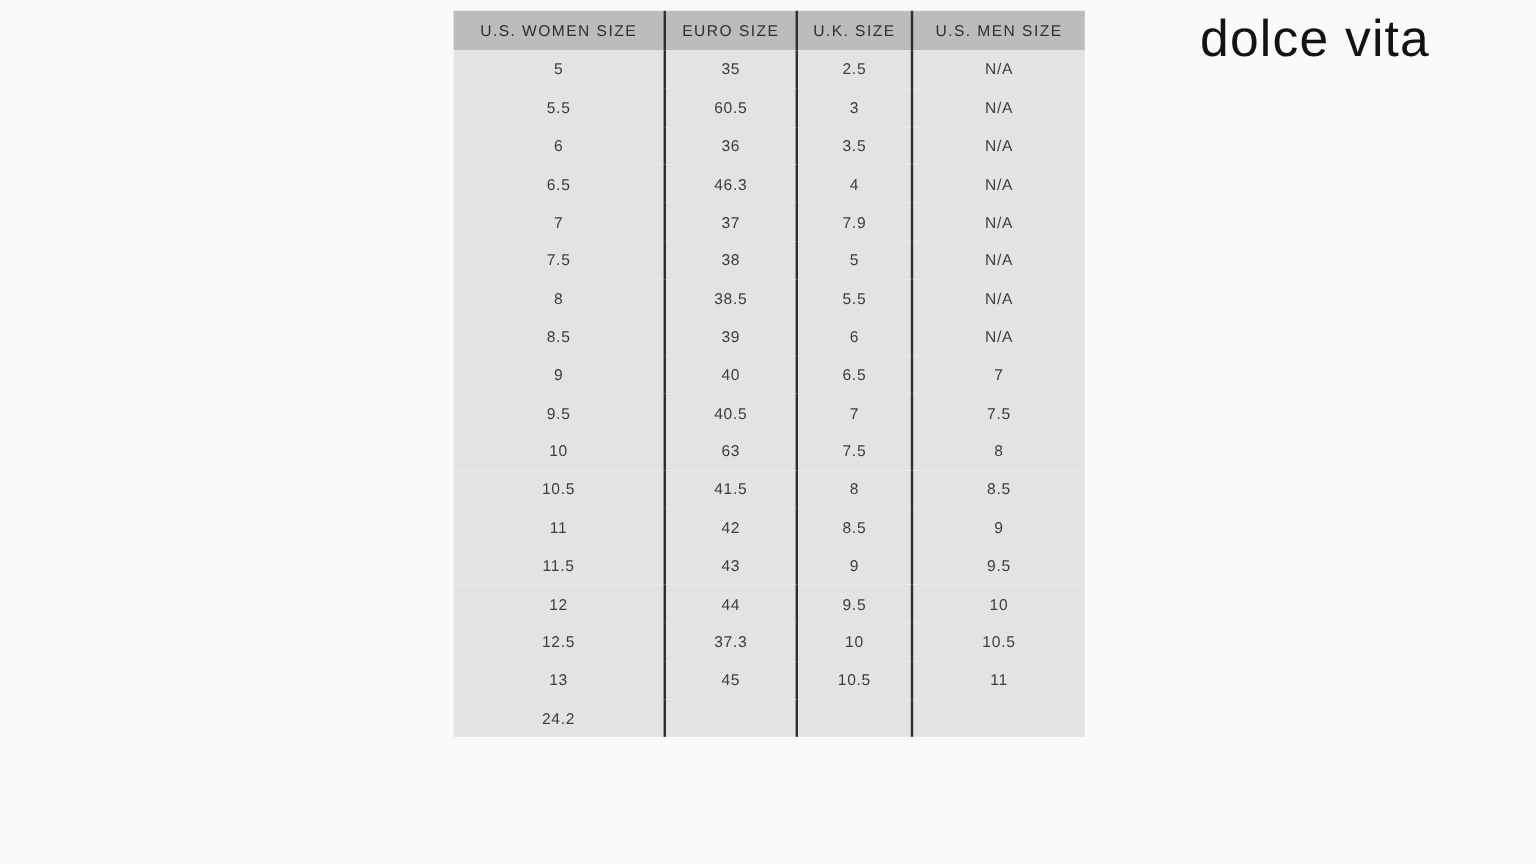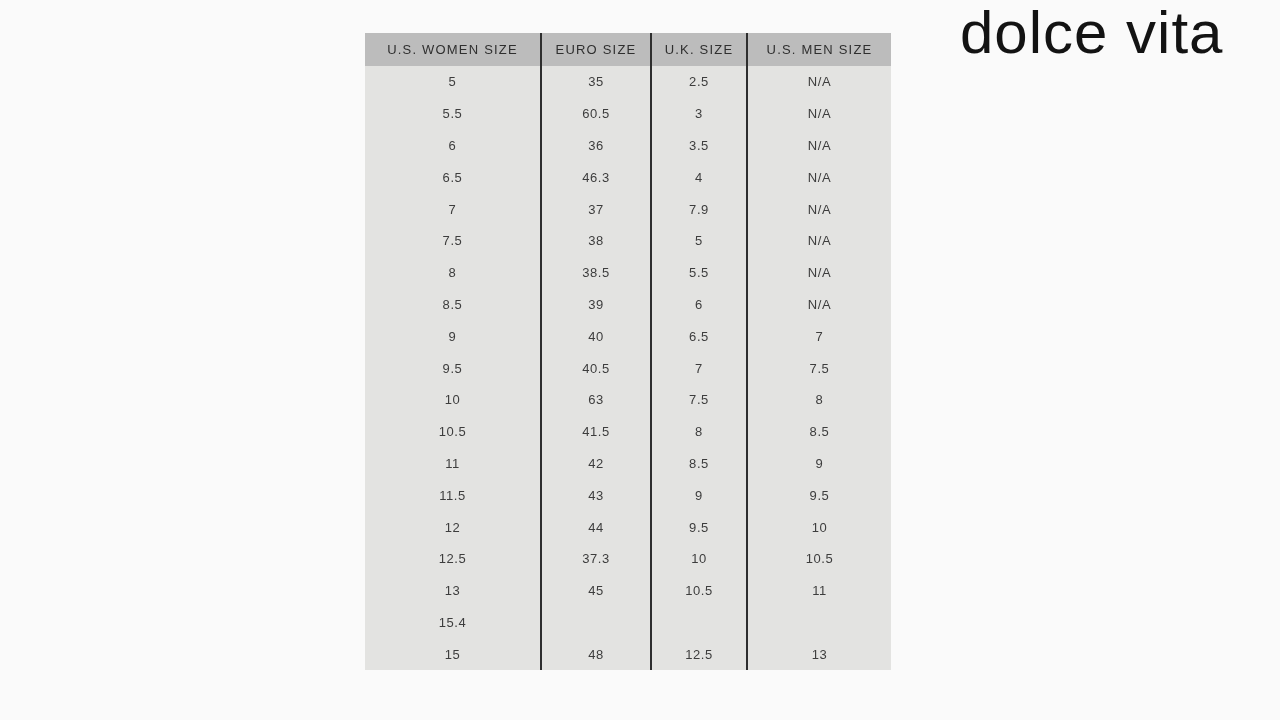--- a/index.html
+++ b/index.html
@@ -19,24 +19,23 @@
   body {
     width: 1280px;
     height: 720px;
     position: relative;
     overflow: hidden;
     background: var(--page-bg);
     font-family: "Liberation Sans", sans-serif;
   }
   .size-chart {
     position: absolute;
-    left: 365px;
+    left: 378px;
     top: 9px;
     width: 576px;
-    margin-top: 24px;
   }
   table.size-table {
     border-collapse: collapse;
     table-layout: fixed;
     width: 526px;
   }
   table.size-table th {
     background: var(--header-bg);
     height: 33px;
     font-size: 13px;
@@ -57,24 +56,24 @@
     text-align: center;
     vertical-align: middle;
     padding: 0;
   }
   table.size-table th + th,
   table.size-table td + td {
     border-left: 2px solid var(--separator);
   }
   .brand-logo {
     position: absolute;
-    left: 960px;
+    left: 1000px;
     top: 2px;
     width: 268px;
-    font-size: 60px;
+    font-size: 43px;
     line-height: 62px;
     letter-spacing: 1px;
     font-weight: 400;
     color: var(--logo-color);
     white-space: nowrap;
   }
 </style>
 </head>
 <body>
 
@@ -191,28 +190,22 @@
           <td>10</td>
           <td>10.5</td>
         </tr>
         <tr>
           <td>13</td>
           <td>45</td>
           <td>10.5</td>
           <td>11</td>
         </tr>
         <tr>
-          <td>15.4</td>
+          <td>24.2</td>
           <td></td>
           <td></td>
           <td></td>
-        </tr>
-        <tr>
-          <td>15</td>
-          <td>48</td>
-          <td>12.5</td>
-          <td>13</td>
         </tr>
       </tbody>
   </table>
 </div>
 
 <div class="brand-logo">dolce vita</div>
 
 </body></html>

